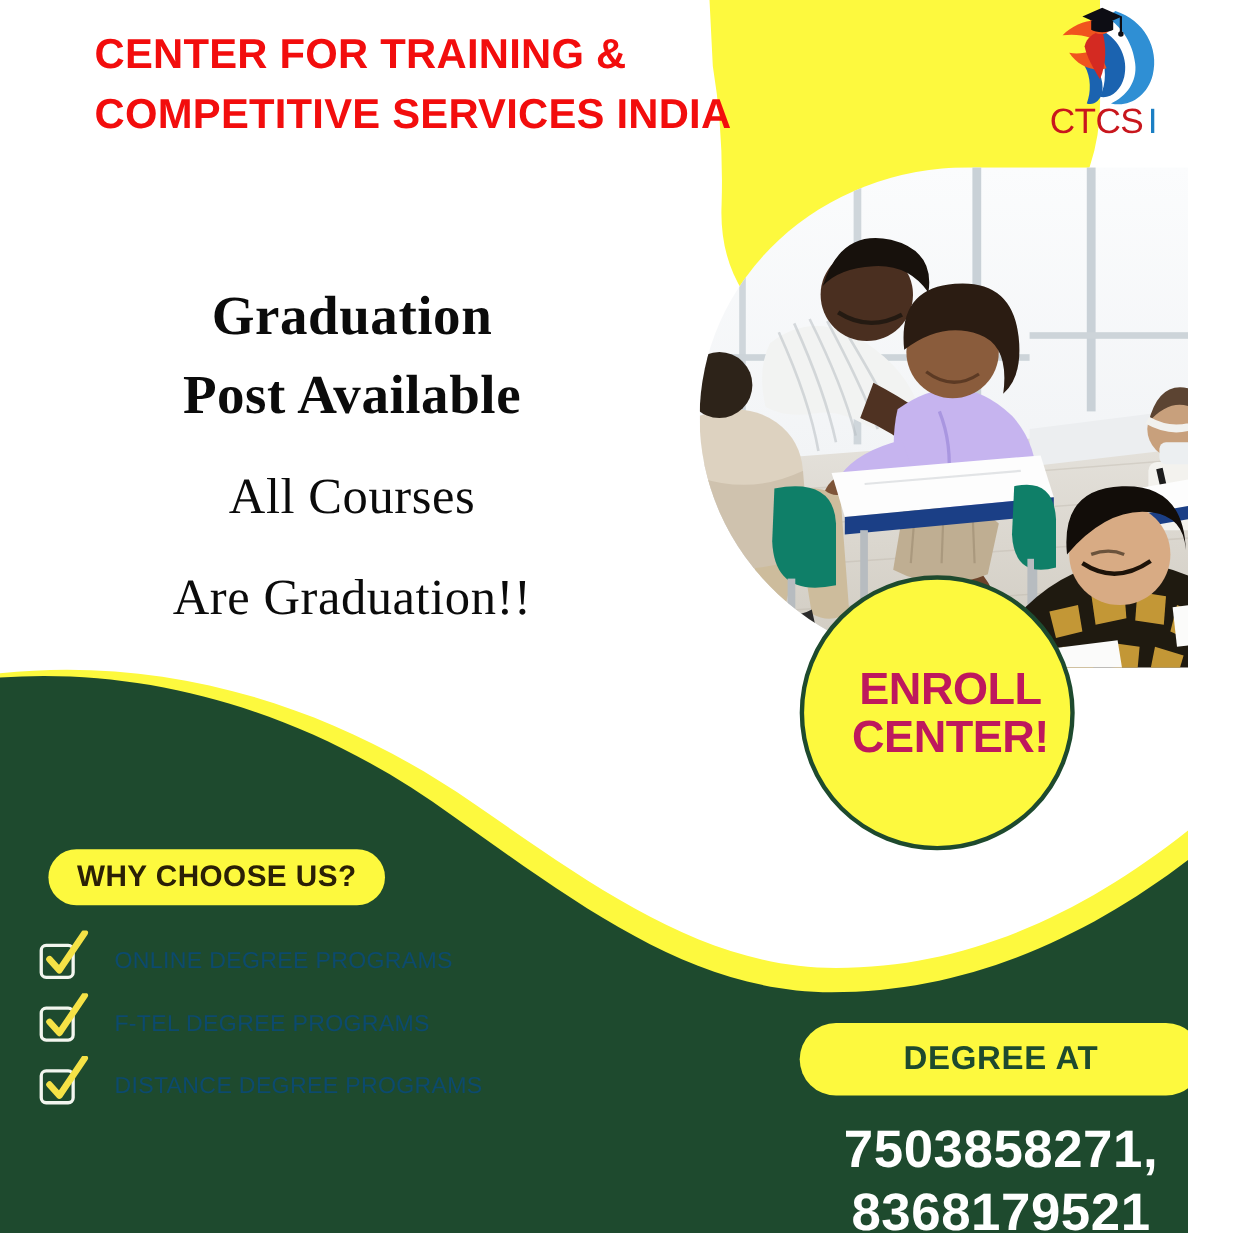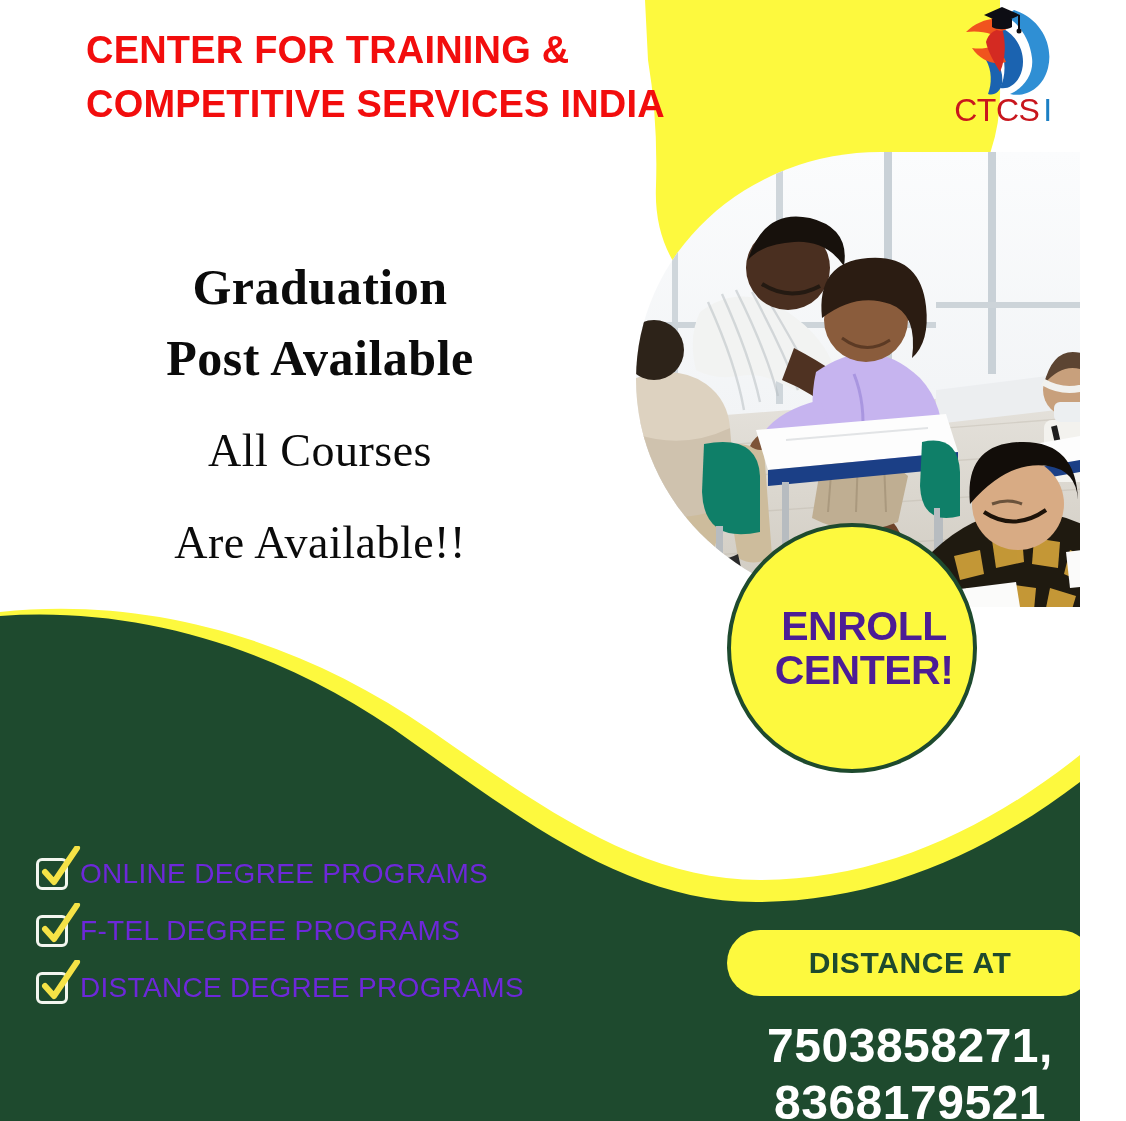--- a/index.html
+++ b/index.html
@@ -123,21 +123,21 @@
     border: 4px solid #1e4a2e;
     box-sizing: border-box;
     display: flex;
     flex-direction: column;
     align-items: center;
     justify-content: center;
     z-index: 14;
   }
   #enroll-badge span {
     display: block;
-    color: #4c1d95;
+    color: #be185d;
     font-family: "Liberation Sans", sans-serif;
     font-weight: 700;
     font-size: 41px;
     line-height: 1.08;
     letter-spacing: -0.5px;
     text-align: center;
     margin-left: 24px;
   }
 
   
@@ -177,25 +177,25 @@
     box-sizing: border-box;
   }
   .check-box .tick {
     position: absolute;
     left: -2px;
     top: -15px;
     width: 44px;
     height: 44px;
   }
   .feature-label {
-    margin-left: 12px;
-    color: #6d28d9;
+    margin-left: 36px;
+    color: #0c4a6e;
     font-family: "Liberation Sans", sans-serif;
     font-weight: 400;
-    font-size: 28px;
+    font-size: 21px;
     letter-spacing: 0.3px;
     white-space: nowrap;
   }
 
   
   #contact-pill {
     position: absolute;
     left: 727px;
     top: 930px;
     width: 366px;
@@ -451,28 +451,29 @@
 
       <path d="M 470 330 q 24 -16 20 14 l 0 32 q -22 8 -24 -20 Z" fill="#cfa276"></path>
       <path d="M 476 352 l 14 -24" stroke="#d7a43f" stroke-width="5" fill="none"></path>
     </svg>
   </div>
 
   <div id="headline">
     <div class="big">Graduation</div>
     <div class="big">Post Available</div>
     <div class="sub">All Courses</div>
-    <div class="sub">Are  Available!!</div>
+    <div class="sub">Are  Graduation!!</div>
   </div>
 
   <div id="enroll-badge">
     <span>ENROLL</span>
     <span>CENTER!</span>
   </div>
 
+  <div id="why-pill">WHY CHOOSE US?</div>
 
   <div id="feature-list">
 
     <div class="feature-row">
       <div class="check-box">
         <svg class="tick" viewBox="0 0 44 44" xmlns="http://www.w3.org/2000/svg">
           <path d="M 8 26 L 17 36 L 40 2" stroke="#f5e246" stroke-width="6" fill="none" stroke-linecap="round" stroke-linejoin="round"></path>
         </svg>
       </div>
       <div class="feature-label">ONLINE DEGREE PROGRAMS</div>
@@ -491,19 +492,19 @@
       <div class="check-box">
         <svg class="tick" viewBox="0 0 44 44" xmlns="http://www.w3.org/2000/svg">
           <path d="M 8 26 L 17 36 L 40 2" stroke="#f5e246" stroke-width="6" fill="none" stroke-linecap="round" stroke-linejoin="round"></path>
         </svg>
       </div>
       <div class="feature-label">DISTANCE DEGREE PROGRAMS</div>
     </div>
 
   </div>
 
-  <div id="contact-pill">DISTANCE AT</div>
+  <div id="contact-pill">DEGREE AT</div>
   <div id="contact-numbers">
     <div>7503858271,</div>
     <div>8368179521</div>
   </div>
 
 </div>
 
 </body></html>

